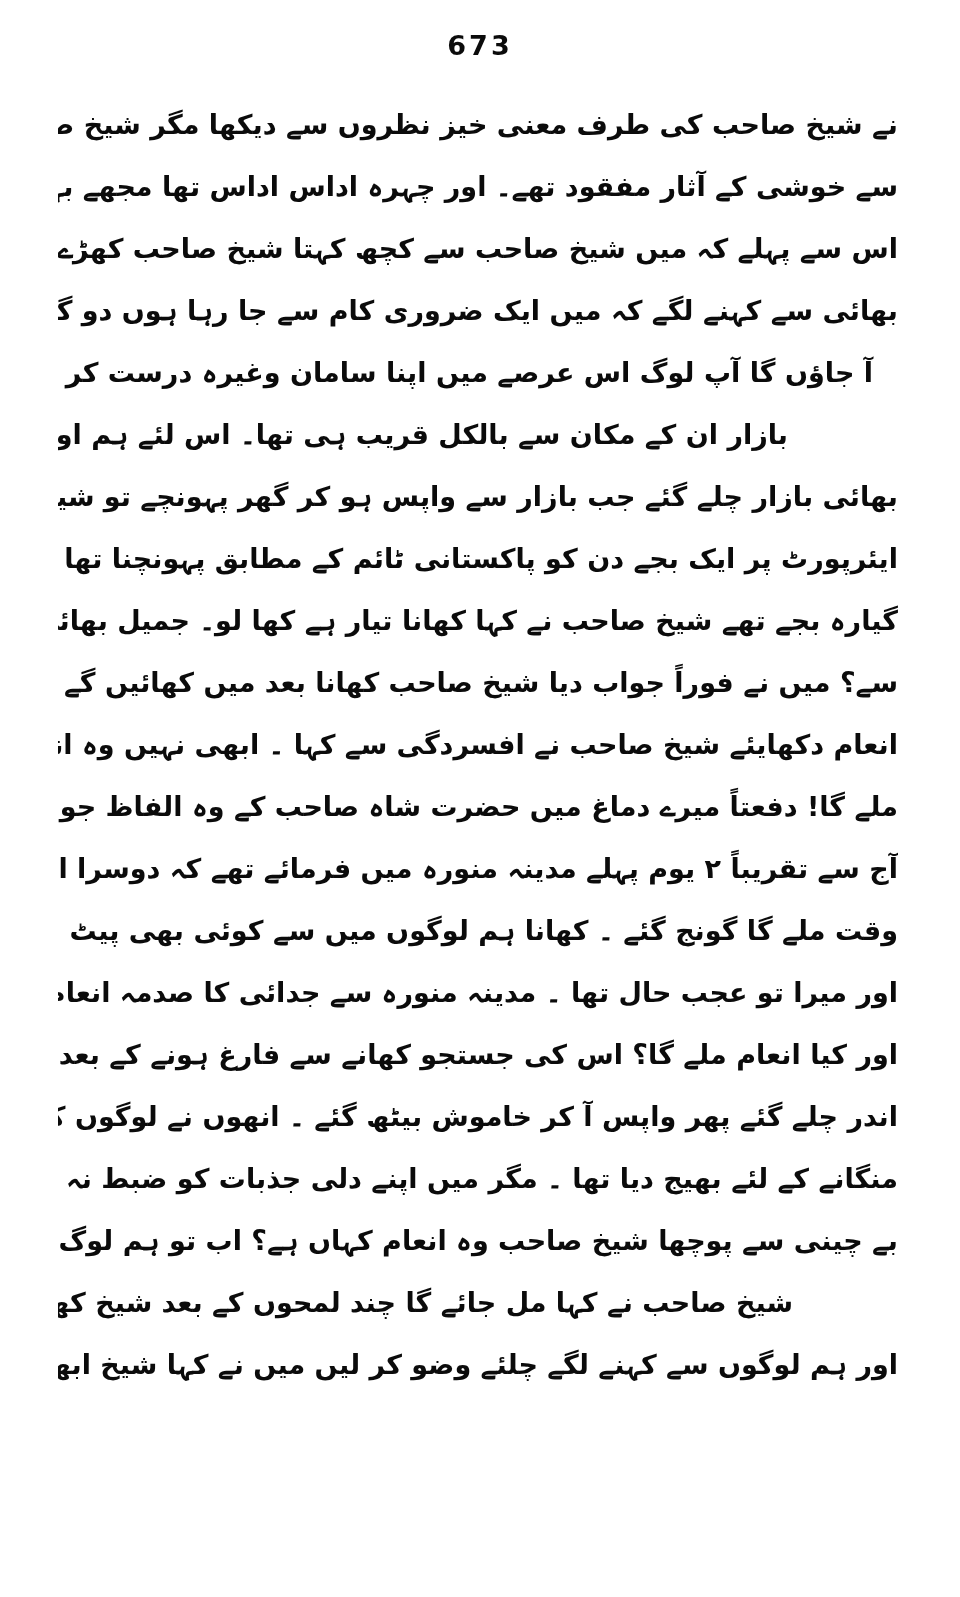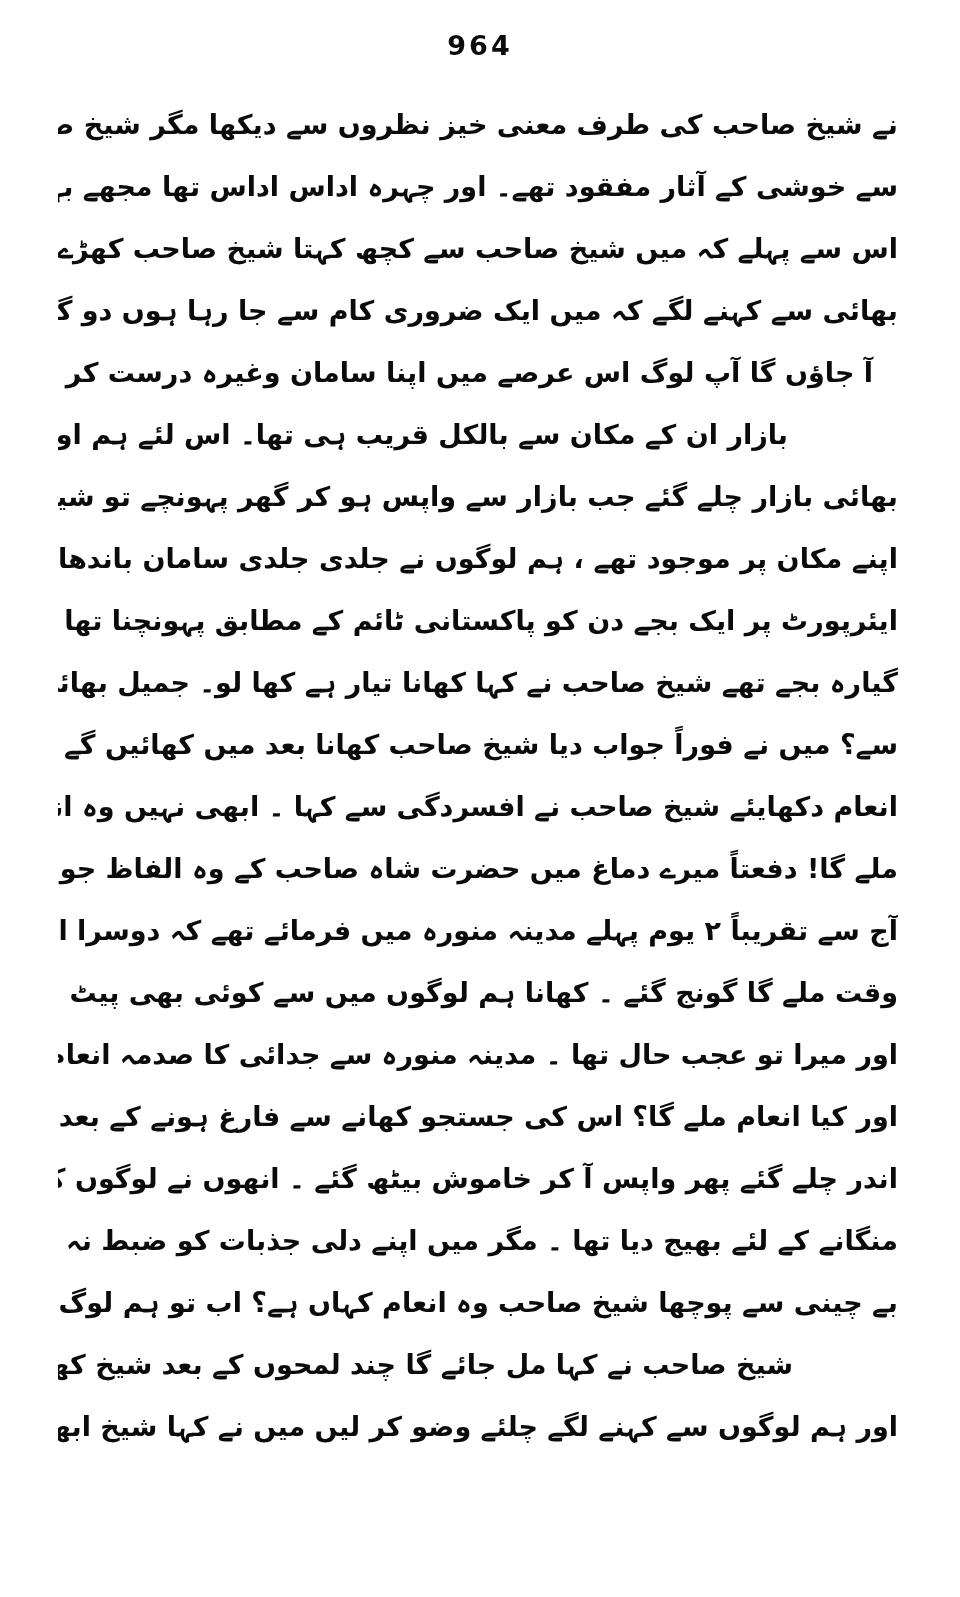--- a/index.html
+++ b/index.html
@@ -47,31 +47,30 @@
   }
   .text-line.justify {
     text-align: justify;
     text-align-last: justify;
   }
 </style>
 </head>
 <body>
 
 <div class="page">
-  <div class="page-number">964</div>
+  <div class="page-number">673</div>
 
   <div class="text-block">
       <div class="text-line justify">نے شیخ صاحب کی طرف معنی خیز نظروں سے دیکھا مگر شیخ صاحب کے چہرے</div>
       <div class="text-line justify">سے خوشی کے آثار مفقود تھے۔ اور چہرہ اداس اداس تھا مجھے بہت تعجب ہوا</div>
       <div class="text-line justify">اس سے پہلے کہ میں شیخ صاحب سے کچھ کہتا شیخ صاحب کھڑے ہو گئے اور جمیل</div>
       <div class="text-line justify">بھائی سے کہنے لگے کہ میں ایک ضروری کام سے جا رہا ہوں دو گھنٹہ تک واپس</div>
       <div class="text-line" style="padding-right: 25px;">آ جاؤں گا آپ لوگ اس عرصے میں اپنا سامان وغیرہ درست کر لیں ۔</div>
       <div class="text-line justify" style="padding-right: 110px;">بازار ان کے مکان سے بالکل قریب ہی تھا۔ اس لئے ہم اور جمیل</div>
       <div class="text-line justify">بھائی بازار چلے گئے جب بازار سے واپس ہو کر گھر پہونچے تو شیخ صاحب</div>
-      <div class="text-line justify">اپنے مکان پر موجود تھے ، ہم لوگوں نے جلدی جلدی سامان باندھا</div>
       <div class="text-line justify">ایئرپورٹ پر ایک بجے دن کو پاکستانی ٹائم کے مطابق پہونچنا تھا اور ساڑھے</div>
       <div class="text-line justify">گیارہ بجے تھے شیخ صاحب نے کہا کھانا تیار ہے کھا لو۔ جمیل بھائی نے کہا ابھی</div>
       <div class="text-line justify">سے؟ میں نے فوراً جواب دیا شیخ صاحب کھانا بعد میں کھائیں گے پہلے وہ</div>
       <div class="text-line justify">انعام دکھایئے شیخ صاحب نے افسردگی سے کہا ۔ ابھی نہیں وہ انعام چلتے وقت</div>
       <div class="text-line justify">ملے گا! دفعتاً میرے دماغ میں حضرت شاہ صاحب کے وہ الفاظ جو انھوں نے</div>
       <div class="text-line justify">آج سے تقریباً ۲ یوم پہلے مدینہ منورہ میں فرمائے تھے کہ دوسرا انعام چلتے</div>
       <div class="text-line justify">وقت ملے گا گونج گئے ۔ کھانا ہم لوگوں میں سے کوئی بھی پیٹ بھر کر نہ کھا سکا</div>
       <div class="text-line justify">اور میرا تو عجب حال تھا ۔ مدینہ منورہ سے جدائی کا صدمہ انعام ملنے کی توقع</div>
       <div class="text-line justify">اور کیا انعام ملے گا؟ اس کی جستجو کھانے سے فارغ ہونے کے بعد شیخ صاحب</div>
       <div class="text-line justify">اندر چلے گئے پھر واپس آ کر خاموش بیٹھ گئے ۔ انھوں نے لوگوں کو ٹیکسی</div>

